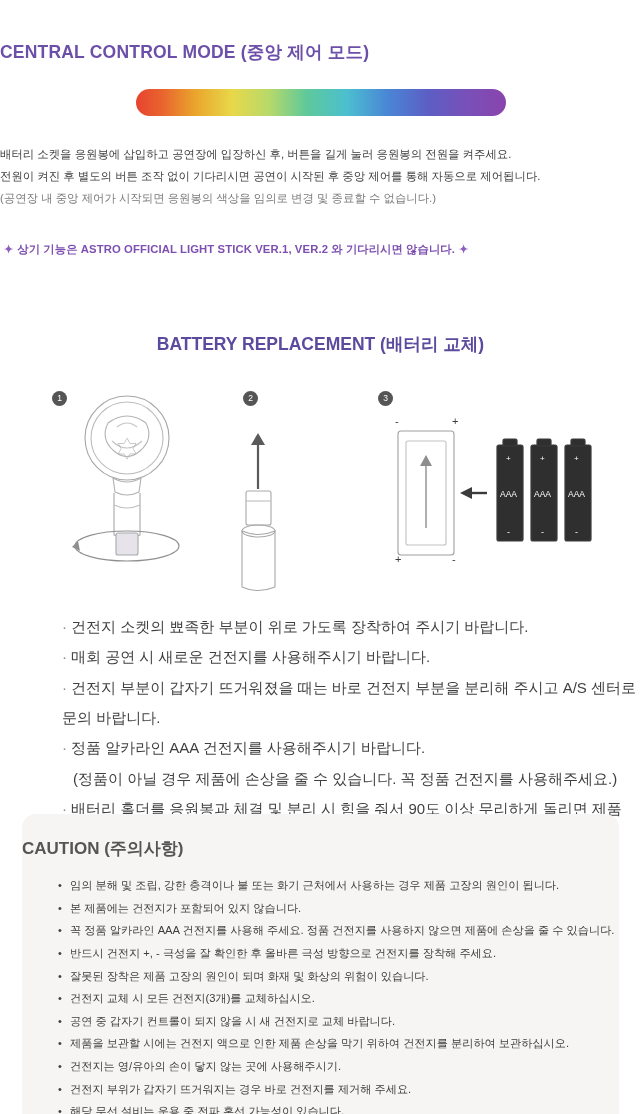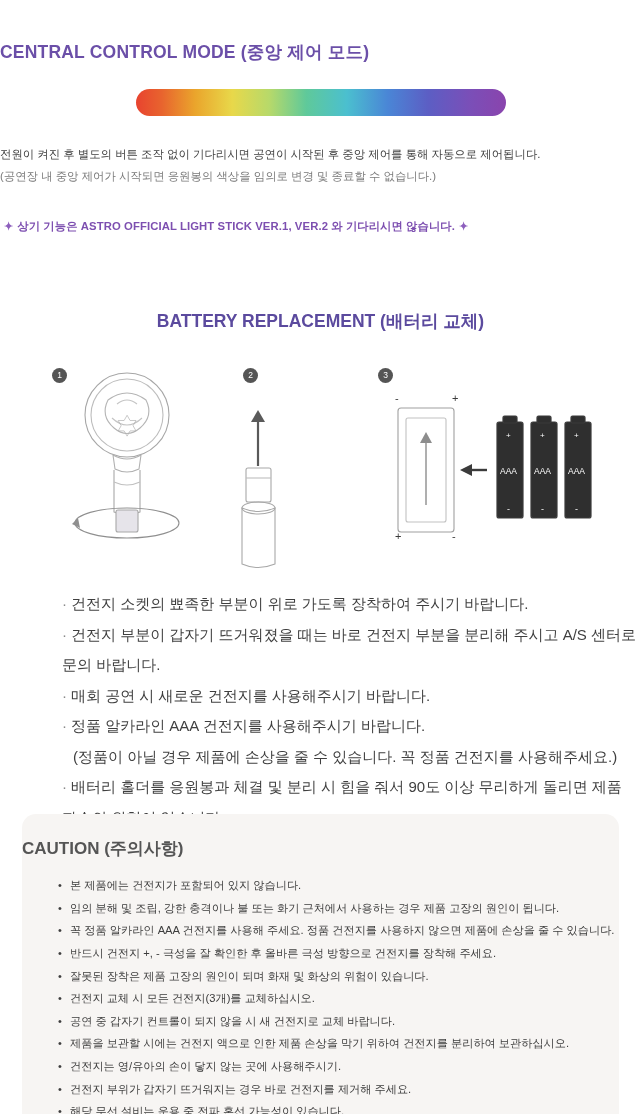--- a/index.html
+++ b/index.html
@@ -150,20 +150,21 @@
 </style>
 </head>
 <body>
 
 <div class="section-central">
   <div class="heading-purple">CENTRAL CONTROL MODE (중앙 제어 모드)</div>
 
   <div class="rainbow-bar"></div>
 
   <div class="central-paragraph">
+    <div>배터리 소켓을 응원봉에 삽입하고 공연장에 입장하신 후, 버튼을 길게 눌러 응원봉의 전원을 켜주세요.</div>
     <div>전원이 켜진 후 별도의 버튼 조작 없이 기다리시면 공연이 시작된 후 중앙 제어를 통해 자동으로 제어됩니다.</div>
     <div class="central-note">(공연장 내 중앙 제어가 시작되면 응원봉의 색상을 임의로 변경 및 종료할 수 없습니다.)</div>
   </div>
 
   <div class="compat-line">
     <span class="spark">✦</span><span>상기 기능은 ASTRO OFFICIAL LIGHT STICK VER.1, VER.2 와 기다리시면 않습니다.</span><span class="spark">✦</span>
   </div>
 </div>
 
 <div class="section-battery">
@@ -240,33 +241,33 @@
 
         <text x="507" y="152" font-size="9" fill="#ffffff">-</text>
         <text x="541" y="152" font-size="9" fill="#ffffff">-</text>
         <text x="575" y="152" font-size="9" fill="#ffffff">-</text>
       </g>
     </svg>
   </div>
 
   <div class="battery-notes">
     <div><span class="dot">·</span><span>건전지 소켓의 뾰족한 부분이 위로 가도록 장착하여 주시기 바랍니다.</span></div>
+    <div><span class="dot">·</span><span>매회 공연 시 새로운 건전지를 사용해주시기 바랍니다.</span></div>
     <div><span class="dot">·</span><span>건전지 부분이 갑자기 뜨거워졌을 때는 바로 건전지 부분을 분리해 주시고 A/S 센터로 문의 바랍니다.</span></div>
-    <div><span class="dot">·</span><span>매회 공연 시 새로운 건전지를 사용해주시기 바랍니다.</span></div>
     <div><span class="dot">·</span><span>정품 알카라인 AAA 건전지를 사용해주시기 바랍니다.</span></div>
     <div><span class="indent"></span><span>(정품이 아닐 경우 제품에 손상을 줄 수 있습니다. 꼭 정품 건전지를 사용해주세요.)</span></div>
     <div><span class="dot">·</span><span>배터리 홀더를 응원봉과 체결 및 분리 시 힘을 줘서 90도 이상 무리하게 돌리면 제품 파손의 위험이 있습니다.</span></div>
   </div>
 </div>
 
 <div class="section-caution">
   <div class="caution-heading">CAUTION (주의사항)</div>
   <ul class="caution-list">
+    <li>임의 분해 및 조립, 강한 충격이나 불 또는 화기 근처에서 사용하는 경우 제품 고장의 원인이 됩니다.</li>
     <li>본 제품에는 건전지가 포함되어 있지 않습니다.</li>
-    <li>임의 분해 및 조립, 강한 충격이나 불 또는 화기 근처에서 사용하는 경우 제품 고장의 원인이 됩니다.</li>
     <li>꼭 정품 알카라인 AAA 건전지를 사용해 주세요. 정품 건전지를 사용하지 않으면 제품에 손상을 줄 수 있습니다.</li>
     <li>반드시 건전지 +, - 극성을 잘 확인한 후 올바른 극성 방향으로 건전지를 장착해 주세요.</li>
     <li>잘못된 장착은 제품 고장의 원인이 되며 화재 및 화상의 위험이 있습니다.</li>
     <li>건전지 교체 시 모든 건전지(3개)를 교체하십시오.</li>
     <li>공연 중 갑자기 컨트롤이 되지 않을 시 새 건전지로 교체 바랍니다.</li>
     <li>제품을 보관할 시에는 건전지 액으로 인한 제품 손상을 막기 위하여 건전지를 분리하여 보관하십시오.</li>
     <li>건전지는 영/유아의 손이 닿지 않는 곳에 사용해주시기.</li>
     <li>건전지 부위가 갑자기 뜨거워지는 경우 바로 건전지를 제거해 주세요.</li>
     <li>해당 무선 설비는 운용 중 전파 혼선 가능성이 있습니다.</li>
 

